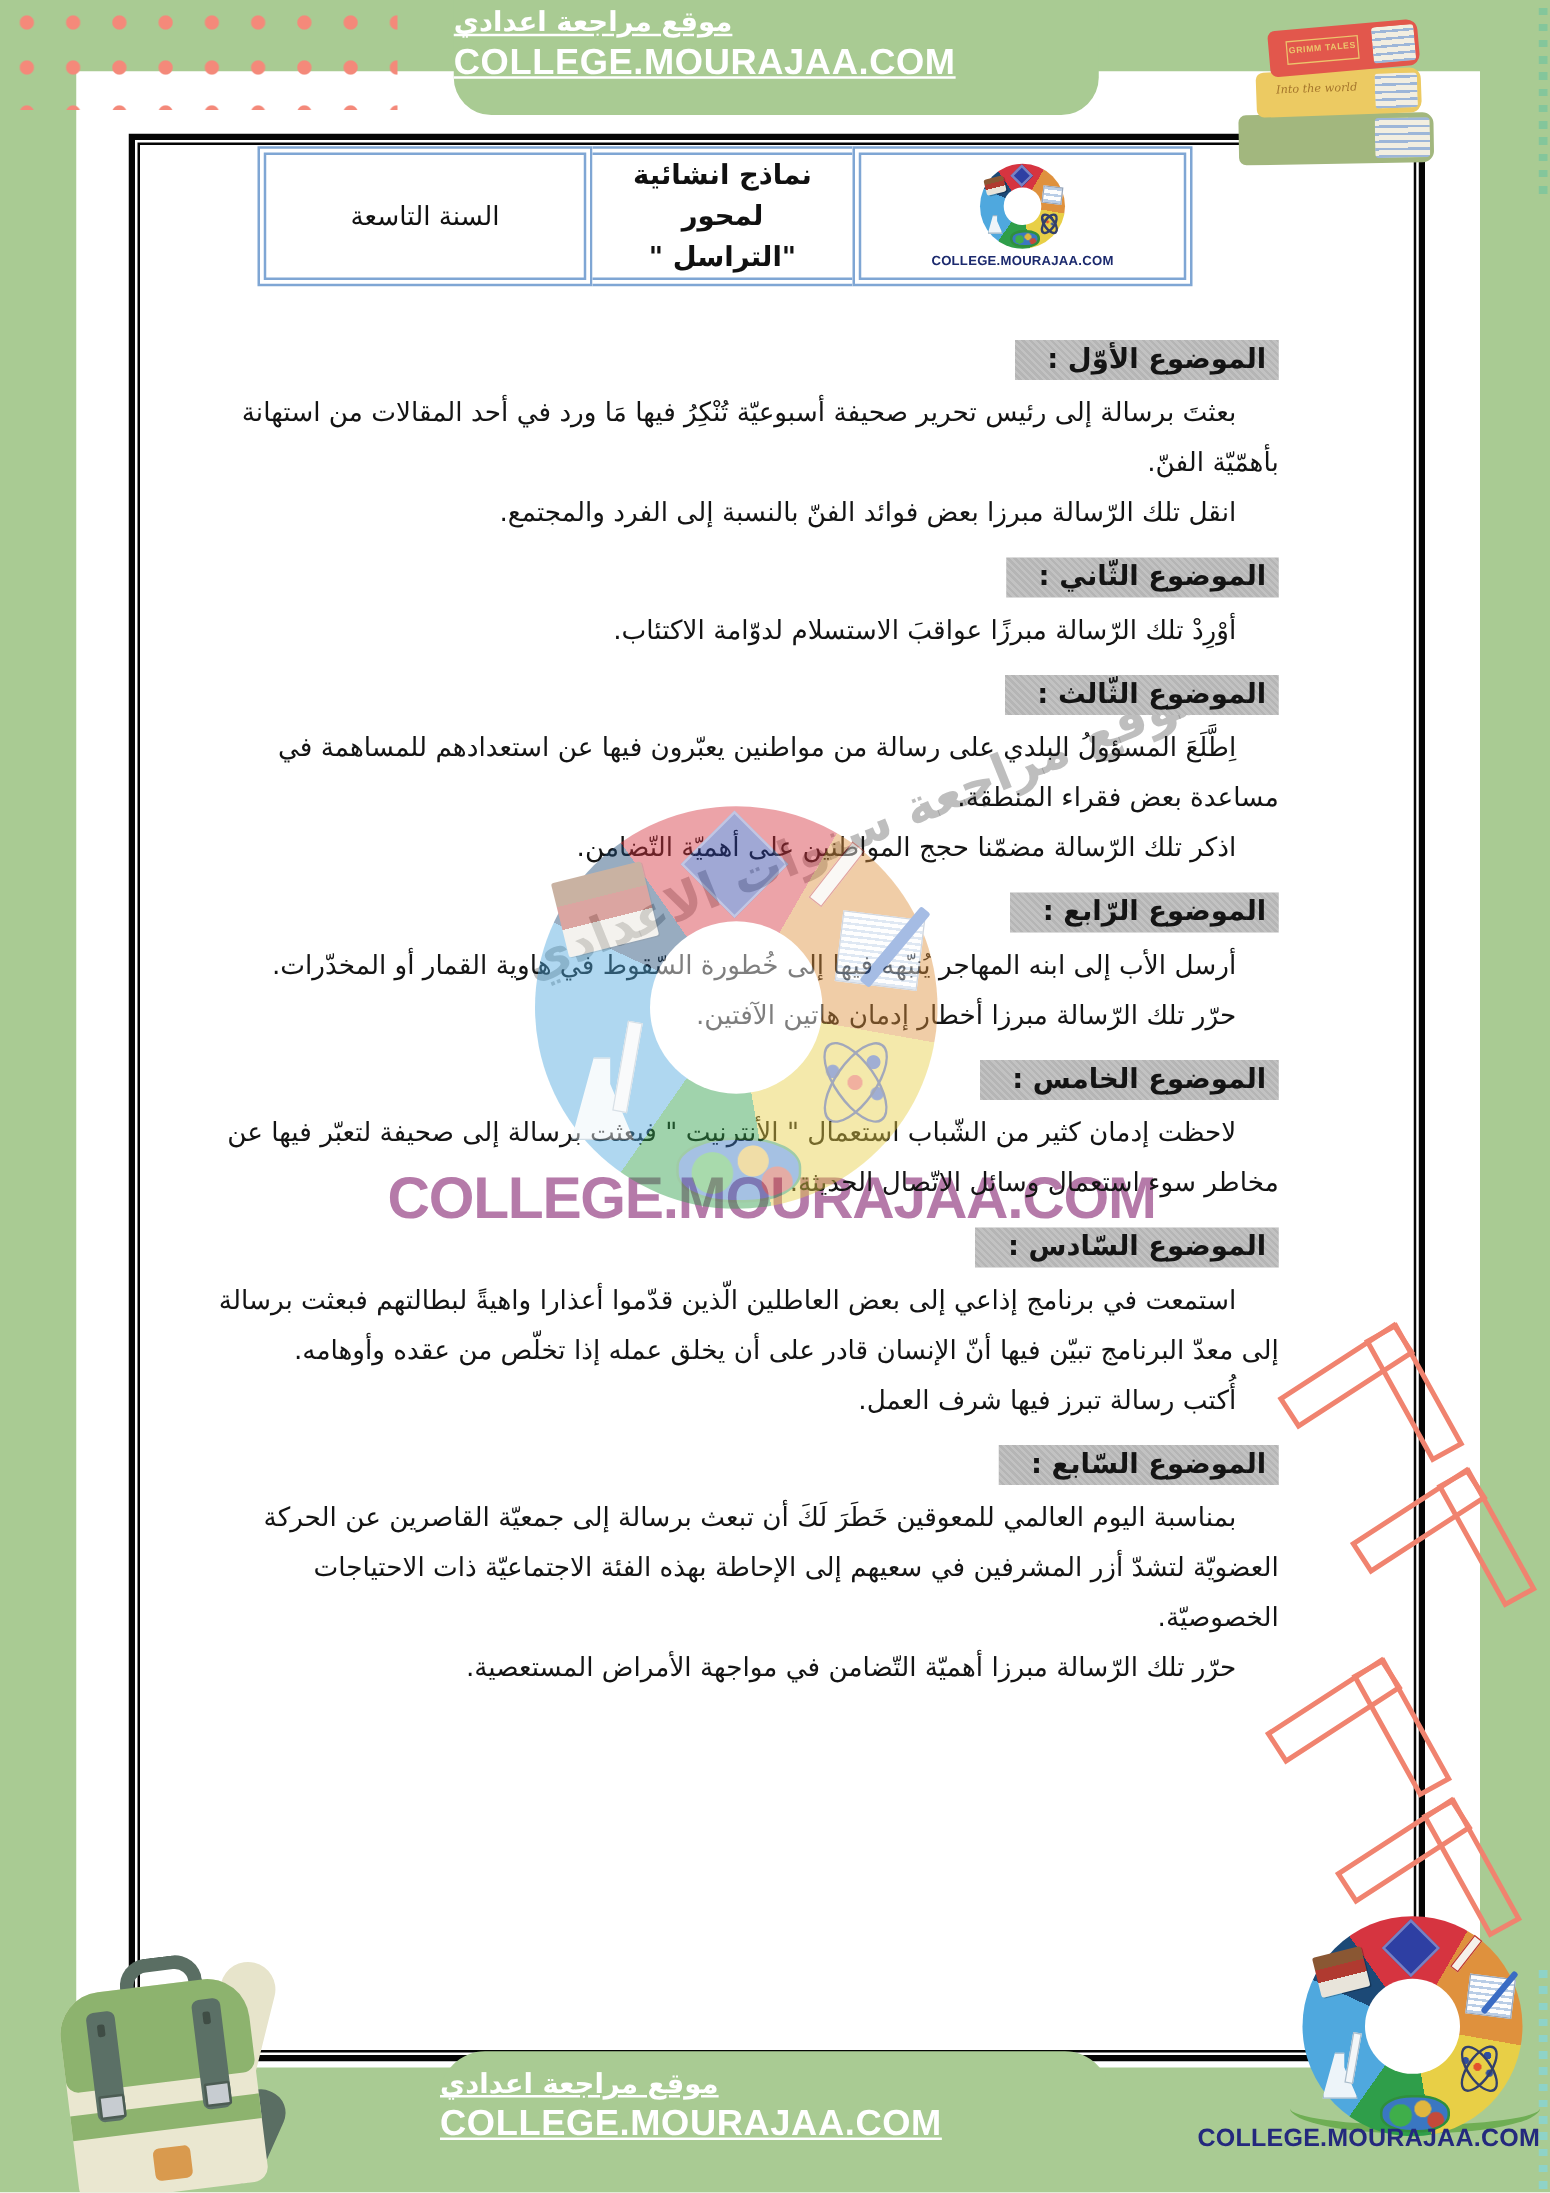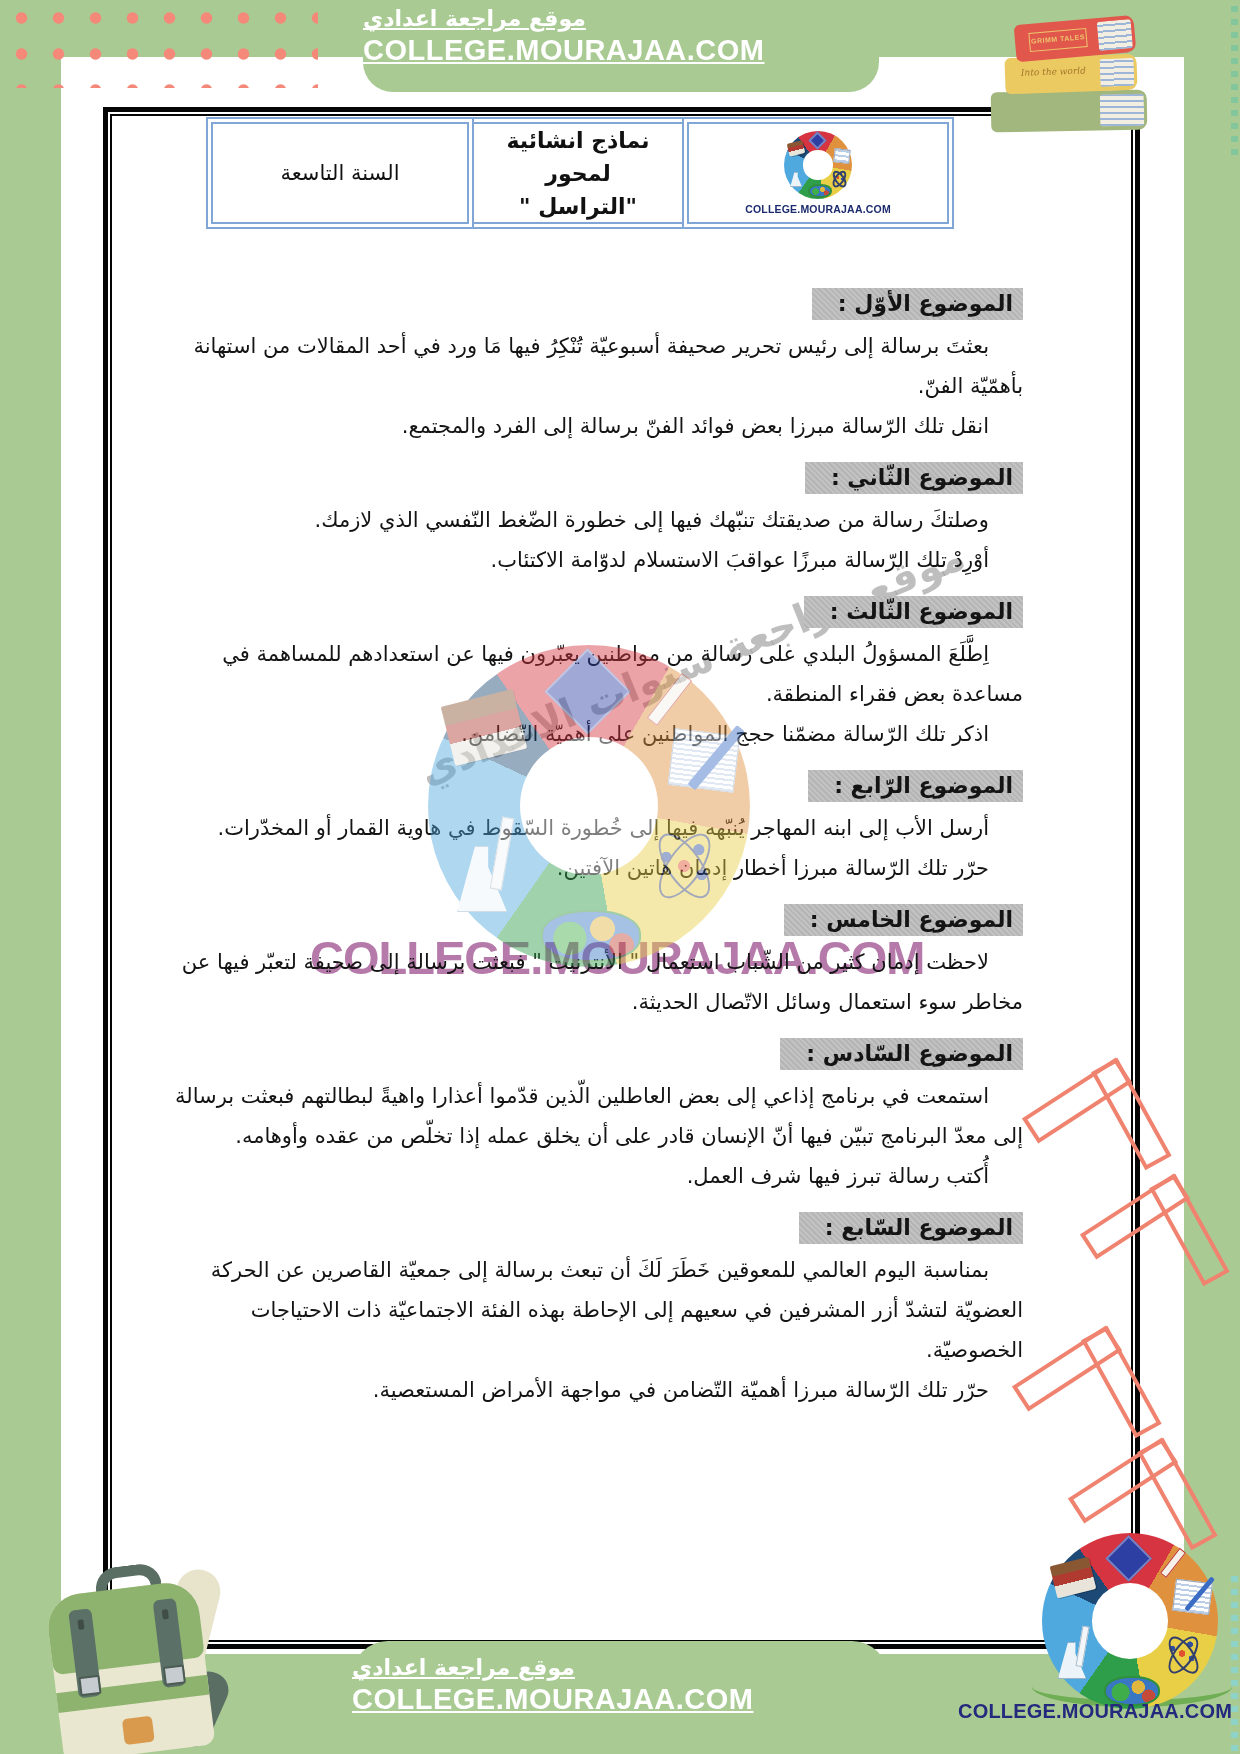--- a/index.html
+++ b/index.html
@@ -79,21 +79,21 @@
   .wm-site{position:absolute;left:310px;top:930px;z-index:1;font-family:"Liberation Sans",sans-serif;
     font-weight:900;font-size:47px;letter-spacing:-1px;color:rgba(168,99,154,.85);white-space:nowrap;}
   .wm-donut{position:absolute;left:428px;top:645px;width:322px;height:322px;opacity:.45;z-index:3;pointer-events:none;}
 
   
   .content{position:absolute;left:165px;top:272px;width:858px;z-index:2;direction:rtl;text-align:right;color:#141414;}
   .topic{margin:0 0 16px 0;}
   .topic-h{display:inline-block;background:#b5b5b5;padding:3px 10px 4px 26px;font-size:22px;font-weight:bold;margin:0 0 6px 0;
     background-image:repeating-linear-gradient(45deg,rgba(255,255,255,.18) 0 2px,rgba(0,0,0,0) 2px 4px);}
   .topic p{margin:0;font-size:21px;line-height:40px;text-indent:34px;}
-  .t1{margin-top:16px;}
+  .t1{}
 
   
   .books{position:absolute;left:985px;top:14px;width:175px;height:118px;z-index:9;}
   .bk{position:absolute;border-radius:6px 9px 9px 6px;box-sizing:border-box;}
   .bk .pages{position:absolute;right:3px;top:4px;bottom:4px;width:34px;background:#f2eee1;border-radius:3px;
     background-image:repeating-linear-gradient(0deg,#9db6d8 0 2px,rgba(0,0,0,0) 2px 6px);}
   .bk1{left:30px;top:6px;width:120px;height:37px;background:#e2574c;transform:rotate(-5deg);}
   .bk1 .tag{position:absolute;left:14px;top:9px;width:56px;height:17px;border:1px solid #ecc56c;color:#ecc56c;
     font-size:7px;font-weight:bold;text-align:center;line-height:16px;letter-spacing:.5px;font-family:"Liberation Sans",sans-serif;}
   .bk2{left:20px;top:42px;width:132px;height:36px;background:#ecca62;transform:rotate(-2deg);}
@@ -135,26 +135,25 @@
   <div class="sheet"></div>
 
   <div class="wm-diag">موقع مراجعة سنوات الاعدادي</div>
   <div class="wm-site">COLLEGE.MOURAJAA.COM</div>
 
   <div class="content">
 
     <div class="topic t1">
       <div class="topic-h">الموضوع الأوّل :</div>
       <p>بعثتَ برسالة إلى رئيس تحرير صحيفة أسبوعيّة تُنْكِرُ فيها مَا ورد في أحد المقالات من استهانة بأهمّيّة الفنّ.</p>
-      <p>انقل تلك الرّسالة مبرزا بعض فوائد الفنّ برسالة إلى الفرد والمجتمع.</p>
+      <p>انقل تلك الرّسالة مبرزا بعض فوائد الفنّ بالنسبة إلى الفرد والمجتمع.</p>
     </div>
 
     <div class="topic">
       <div class="topic-h">الموضوع الثّاني :</div>
-      <p>وصلتكَ رسالة من صديقتك تنبّهك فيها إلى خطورة الضّغط النّفسي الذي لازمك.</p>
       <p>أوْرِدْ تلك الرّسالة مبرزًا عواقبَ الاستسلام لدوّامة الاكتئاب.</p>
     </div>
 
     <div class="topic">
       <div class="topic-h">الموضوع الثّالث :</div>
       <p>اِطَّلَعَ المسؤولُ البلدي على رسالة من مواطنين يعبّرون فيها عن استعدادهم للمساهمة في مساعدة بعض فقراء المنطقة.</p>
       <p>اذكر تلك الرّسالة مضمّنا حجج المواطنين على أهميّة التّضامن.</p>
     </div>
 
     <div class="topic">

